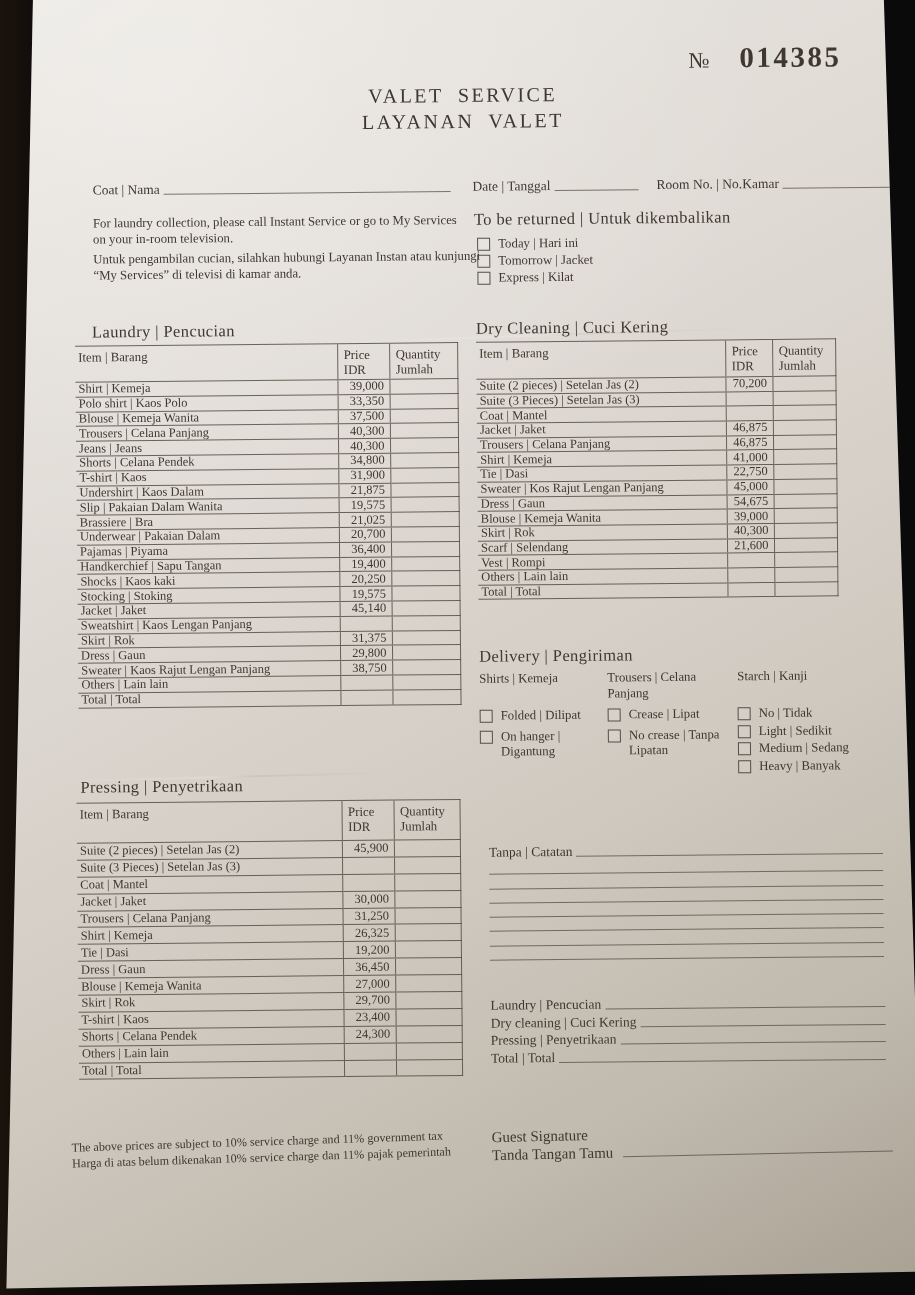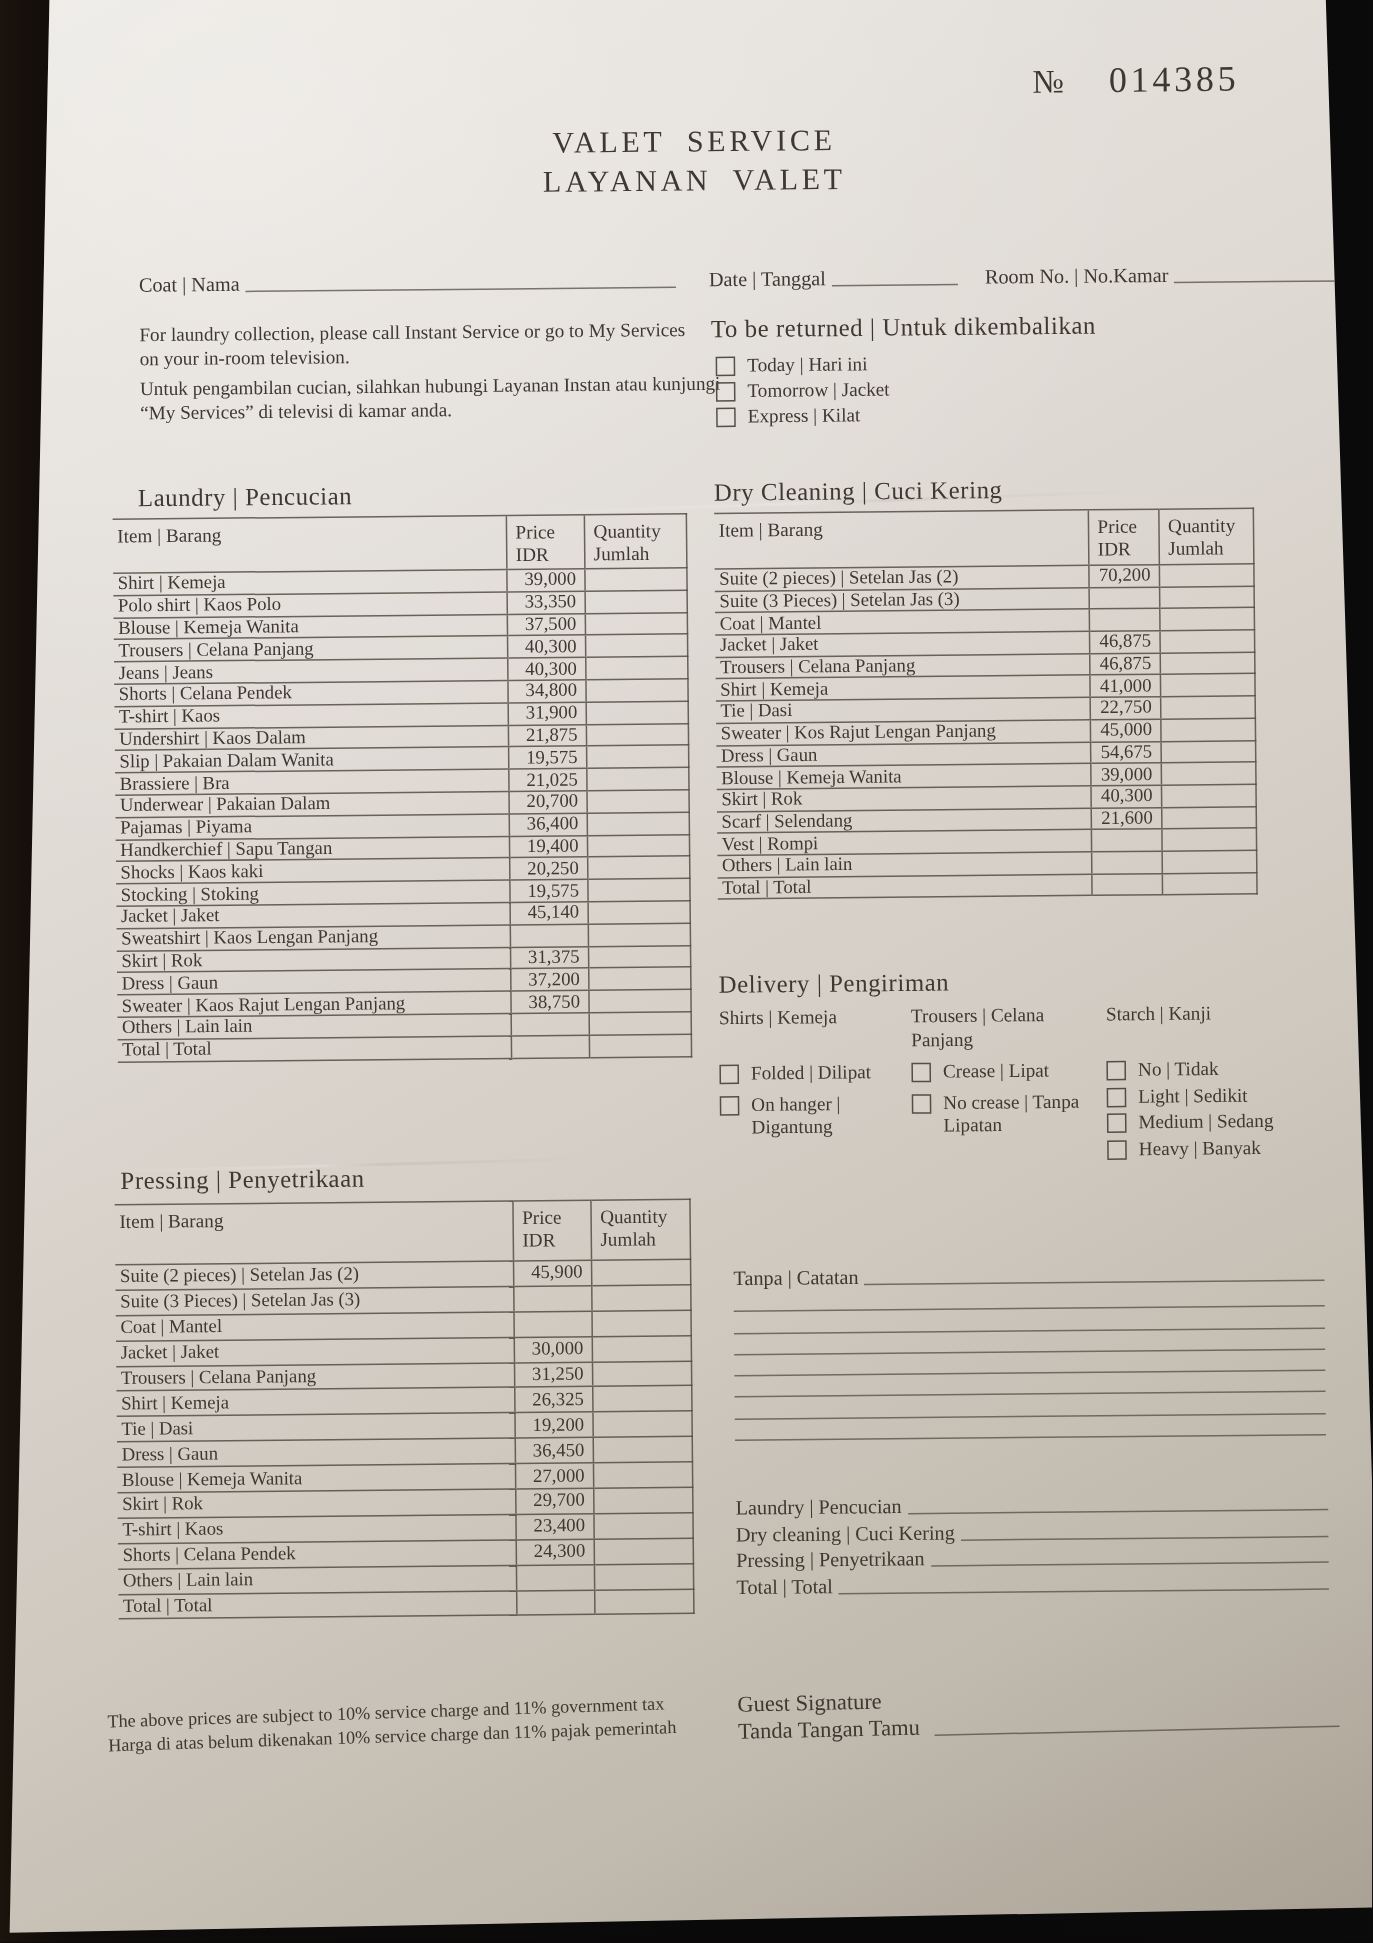--- a/index.html
+++ b/index.html
@@ -21,21 +21,21 @@
       linear-gradient(152deg,#eae7e2 0%,#dfdad4 35%,#d0cac1 62%,#c0b9ad 82%,#a8a093 100%);
   }
   .crease{position:absolute;height:2px;background:linear-gradient(90deg,transparent,rgba(255,255,255,.18) 45%,rgba(0,0,0,.05) 60%,transparent);}
   .c1{left:340px;top:334px;width:420px;transform:rotate(-2deg);}
   .c2{left:60px;top:776px;width:330px;transform:rotate(-1.5deg);}
   .content{position:absolute;inset:0;transform:rotate(-.55deg);}
   .abs{position:absolute;}
 
   .no-box{left:694px;top:44px;display:flex;align-items:baseline;gap:30px;}
   .no-sign{font-size:22px;}
-  .no-num{font-size:24px;letter-spacing:2.5px;}
+  .no-num{font-size:29px;letter-spacing:2.5px;font-weight:bold;}
 
   .title{left:318px;top:82px;width:300px;text-align:center;font-size:20px;line-height:26px;letter-spacing:2.5px;word-spacing:7px;}
 
   .fieldrow{display:flex;align-items:flex-end;font-size:13.5px;}
   .fieldrow .lbl{white-space:nowrap;}
   .fline{flex:1;border-bottom:1px solid var(--wline);margin-bottom:3px;margin-left:4px;min-width:14px;}
   .f-name{left:97px;top:179px;width:358px;}
   .f-date{left:477px;top:179px;width:166px;}
   .f-room{left:661px;top:179px;width:240px;}
 
@@ -249,21 +249,21 @@
                 <td class="col-price"></td>
                 <td class="col-qty"></td>
               </tr>
               <tr>
                 <td class="col-item">Skirt | Rok</td>
                 <td class="col-price">31,375</td>
                 <td class="col-qty"></td>
               </tr>
               <tr>
                 <td class="col-item">Dress | Gaun</td>
-                <td class="col-price">37,200</td>
+                <td class="col-price">29,800</td>
                 <td class="col-qty"></td>
               </tr>
               <tr>
                 <td class="col-item">Sweater | Kaos Rajut Lengan Panjang</td>
                 <td class="col-price">38,750</td>
                 <td class="col-qty"></td>
               </tr>
               <tr>
                 <td class="col-item">Others | Lain lain</td>
                 <td class="col-price"></td>

